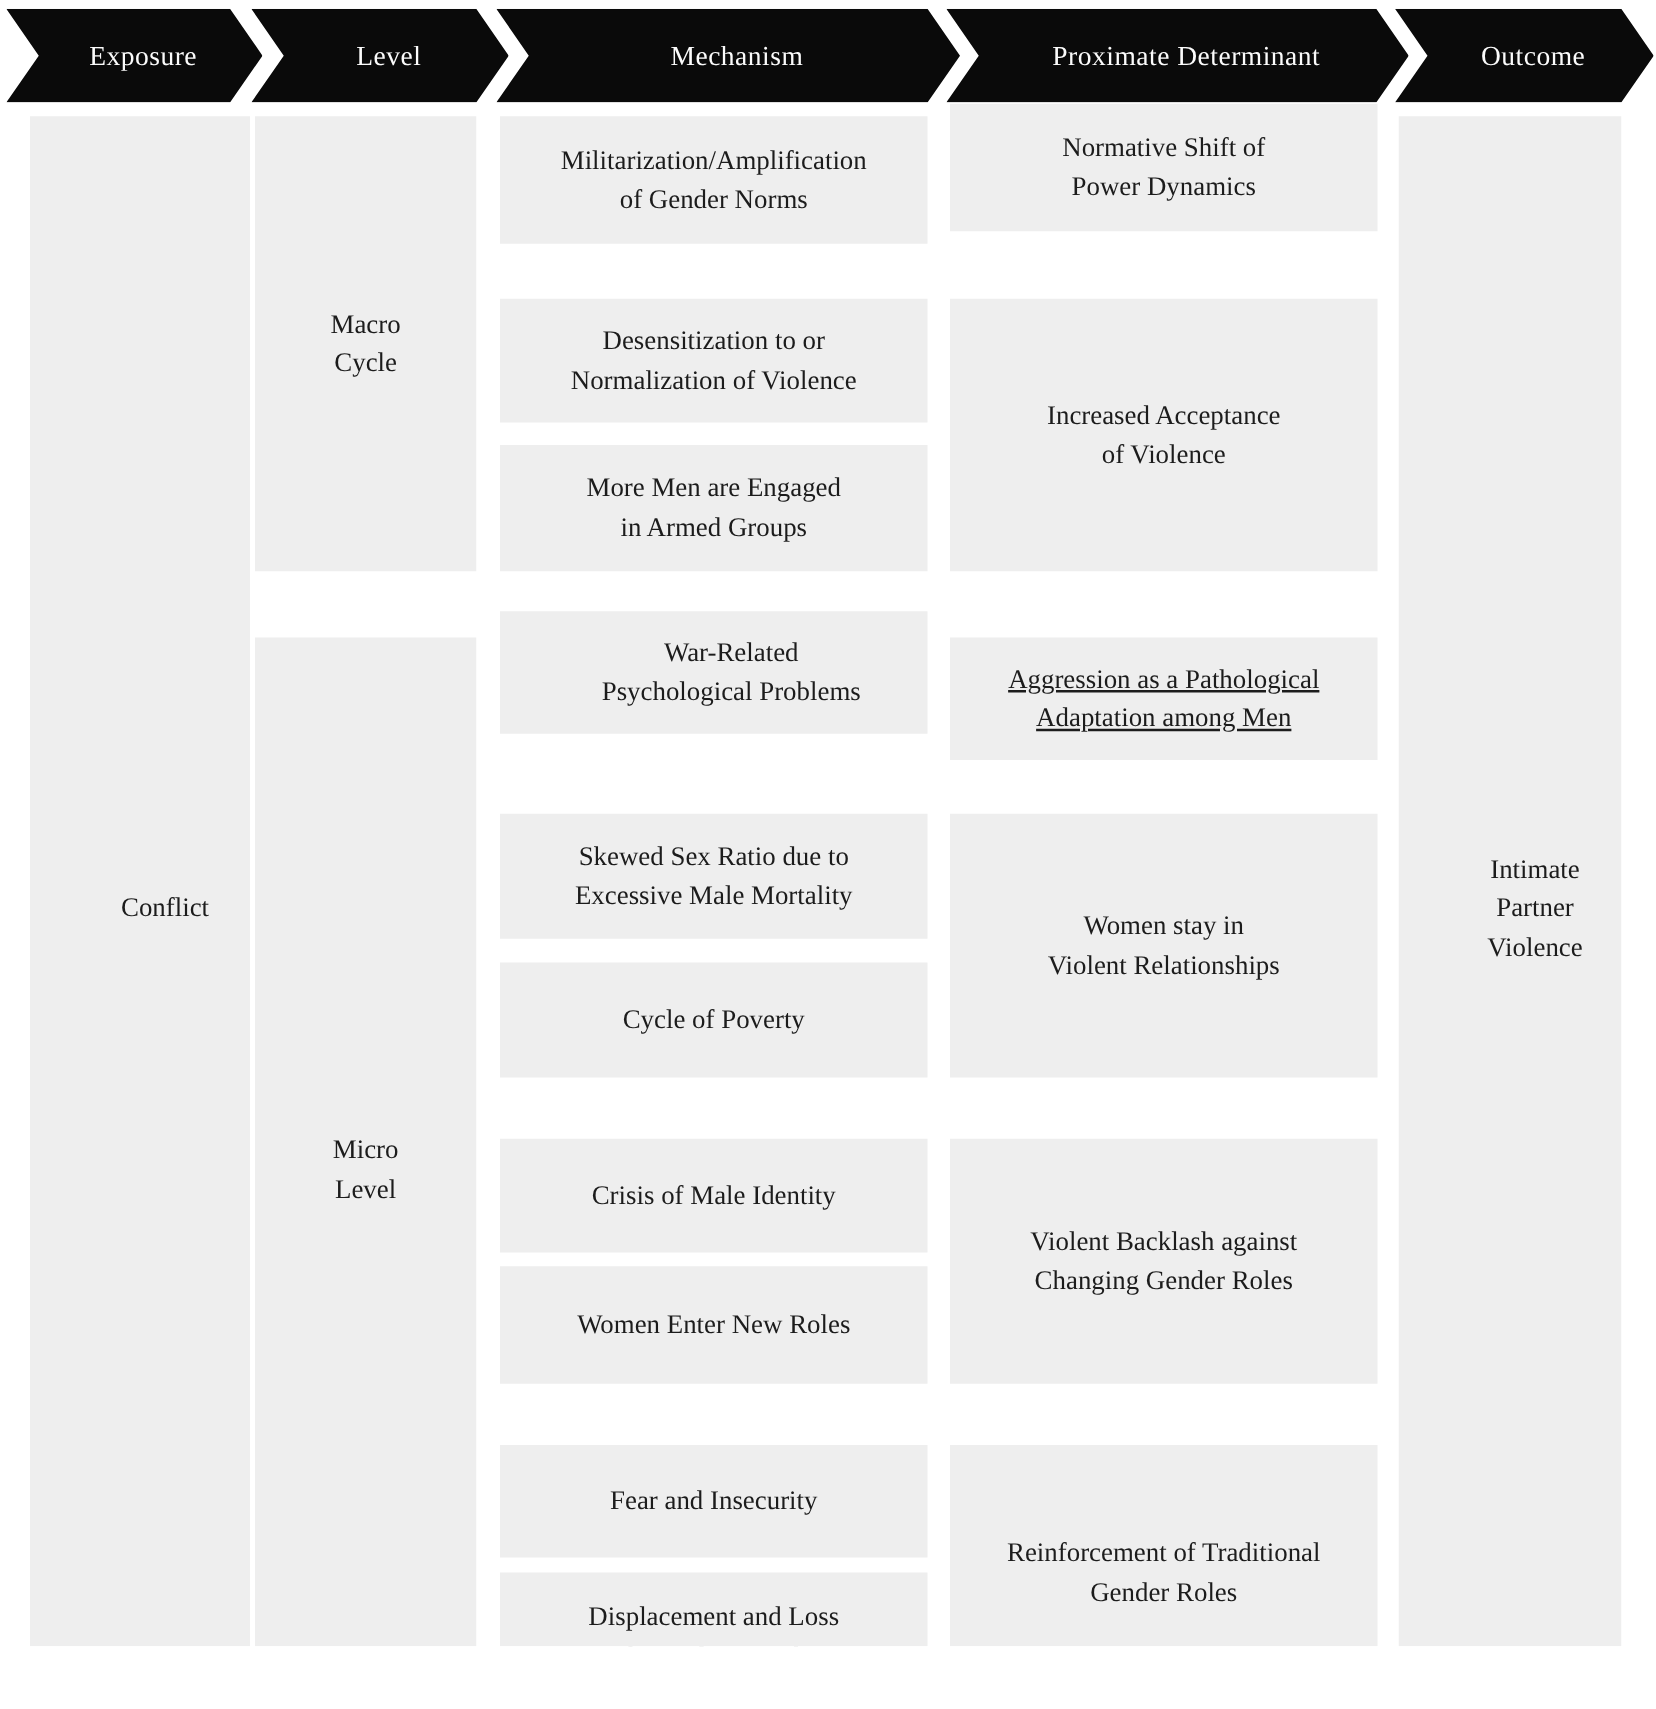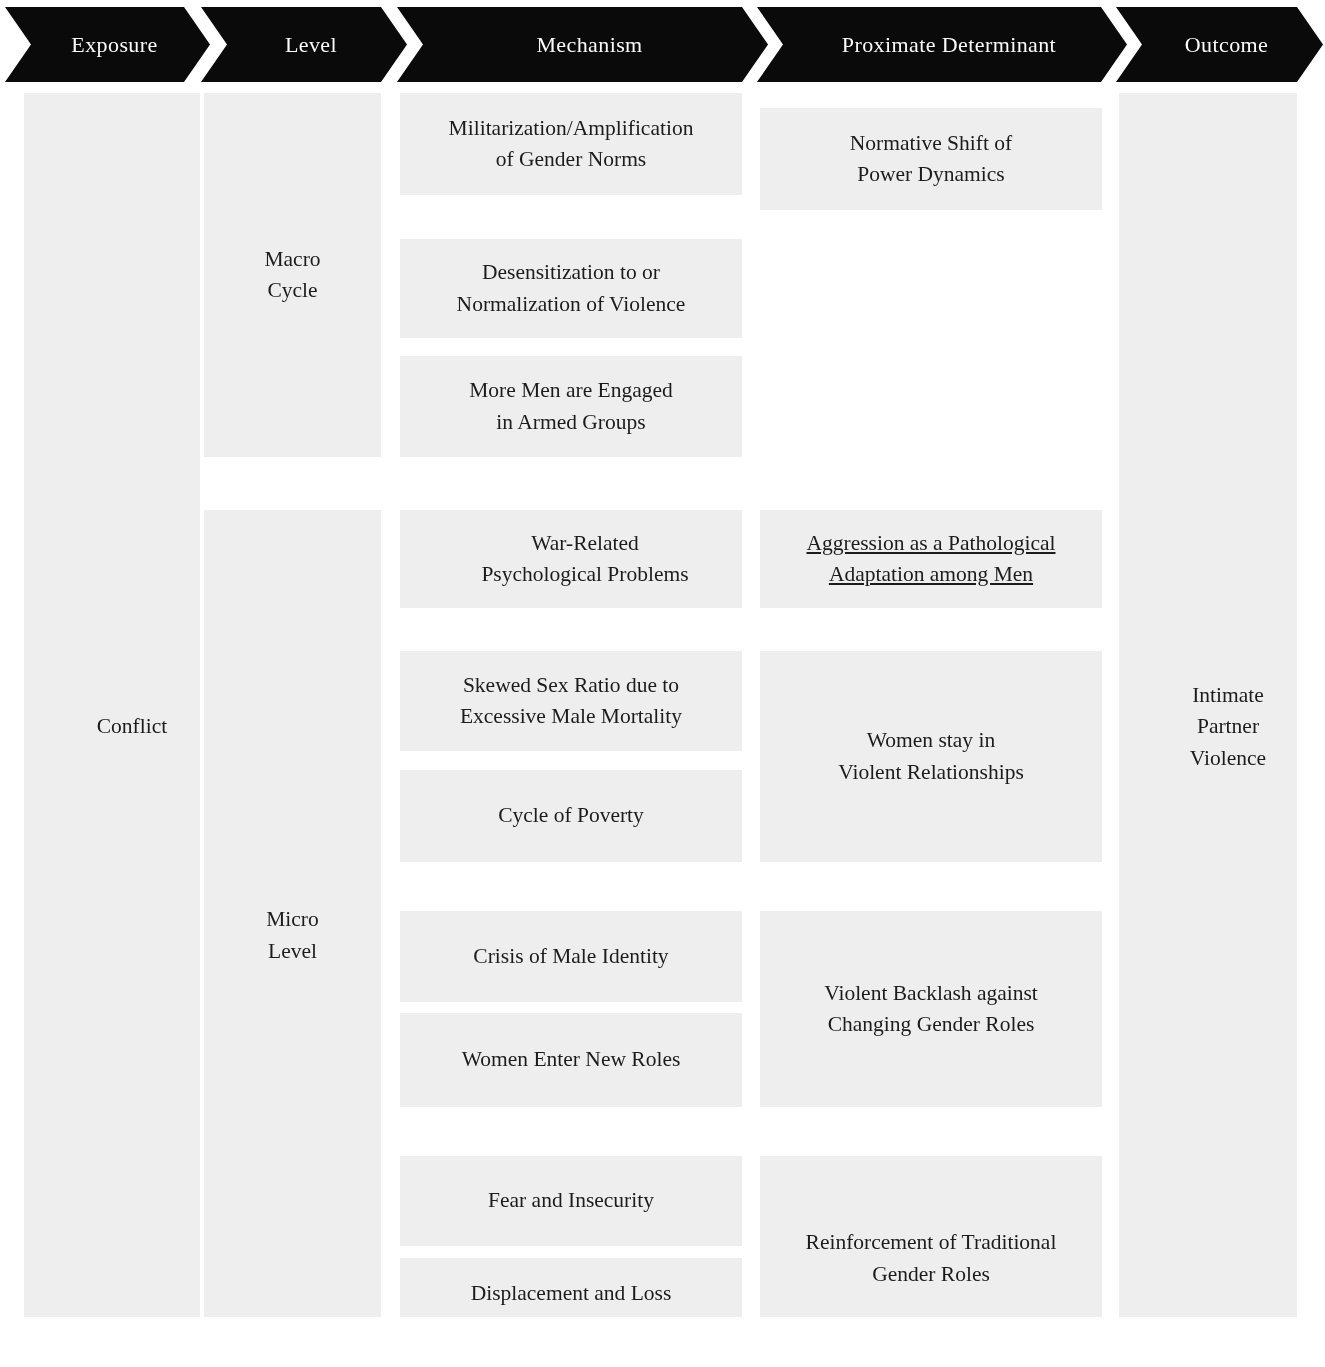--- a/index.html
+++ b/index.html
@@ -60,29 +60,29 @@
   .col-outcome     { left: 1119px; width: 178px; }
   
   .exposure-box, .outcome-box { top: 93px; height: 1268px; padding-left: 40px; }
   
   .macro-box { top: 93px;  height: 364px; }
   .micro-box { top: 510px; height: 851px; }
   
   .m1  { top: 93px;   height: 102px; }
   .m2  { top: 239px;  height: 99px;  }
   .m3  { top: 356px;  height: 101px; }
-  .m4  { top: 510px;  height: 98px; padding-left: 28px;  }
+  .m4  { top: 489px;  height: 98px; padding-left: 28px;  }
   .m5  { top: 651px;  height: 100px; }
   .m6  { top: 770px;  height: 92px;  }
   .m7  { top: 911px;  height: 91px;  }
   .m8  { top: 1013px; height: 94px;  }
   .m9  { top: 1156px; height: 90px;  }
   .m10 { top: 1258px; height: 103px; }
   
-  .d1 { top: 108px;   height: 102px; }
+  .d1 { top: 83px;   height: 102px; }
   .d2 { top: 239px;  height: 218px; }
   .d3 { top: 510px;  height: 98px; text-decoration: underline;  }
   .d4 { top: 651px;  height: 211px; }
   .d5 { top: 911px;  height: 196px; }
   .d6 { top: 1156px; height: 205px; }
 </style>
 </head>
 <body>
 
 <div class="page">
@@ -122,20 +122,22 @@
 Excessive Male Mortality</div>
   <div class="box col-mechanism m6">Cycle of Poverty</div>
   <div class="box col-mechanism m7">Crisis of Male Identity</div>
   <div class="box col-mechanism m8">Women Enter New Roles</div>
   <div class="box col-mechanism m9">Fear and Insecurity</div>
   <div class="box col-mechanism m10">Displacement and Loss
 of Social Networks</div>
 
   <div class="box col-determinant d1">Normative Shift of
 Power Dynamics</div>
+  <div class="box col-determinant d2">Increased Acceptance
+of Violence</div>
   <div class="box col-determinant d3">Aggression as a Pathological
 Adaptation among Men</div>
   <div class="box col-determinant d4">Women stay in
 Violent Relationships</div>
   <div class="box col-determinant d5">Violent Backlash against
 Changing Gender Roles</div>
   <div class="box col-determinant d6">Reinforcement of Traditional
 Gender Roles</div>
 
   <div class="box col-outcome outcome-box">Intimate

